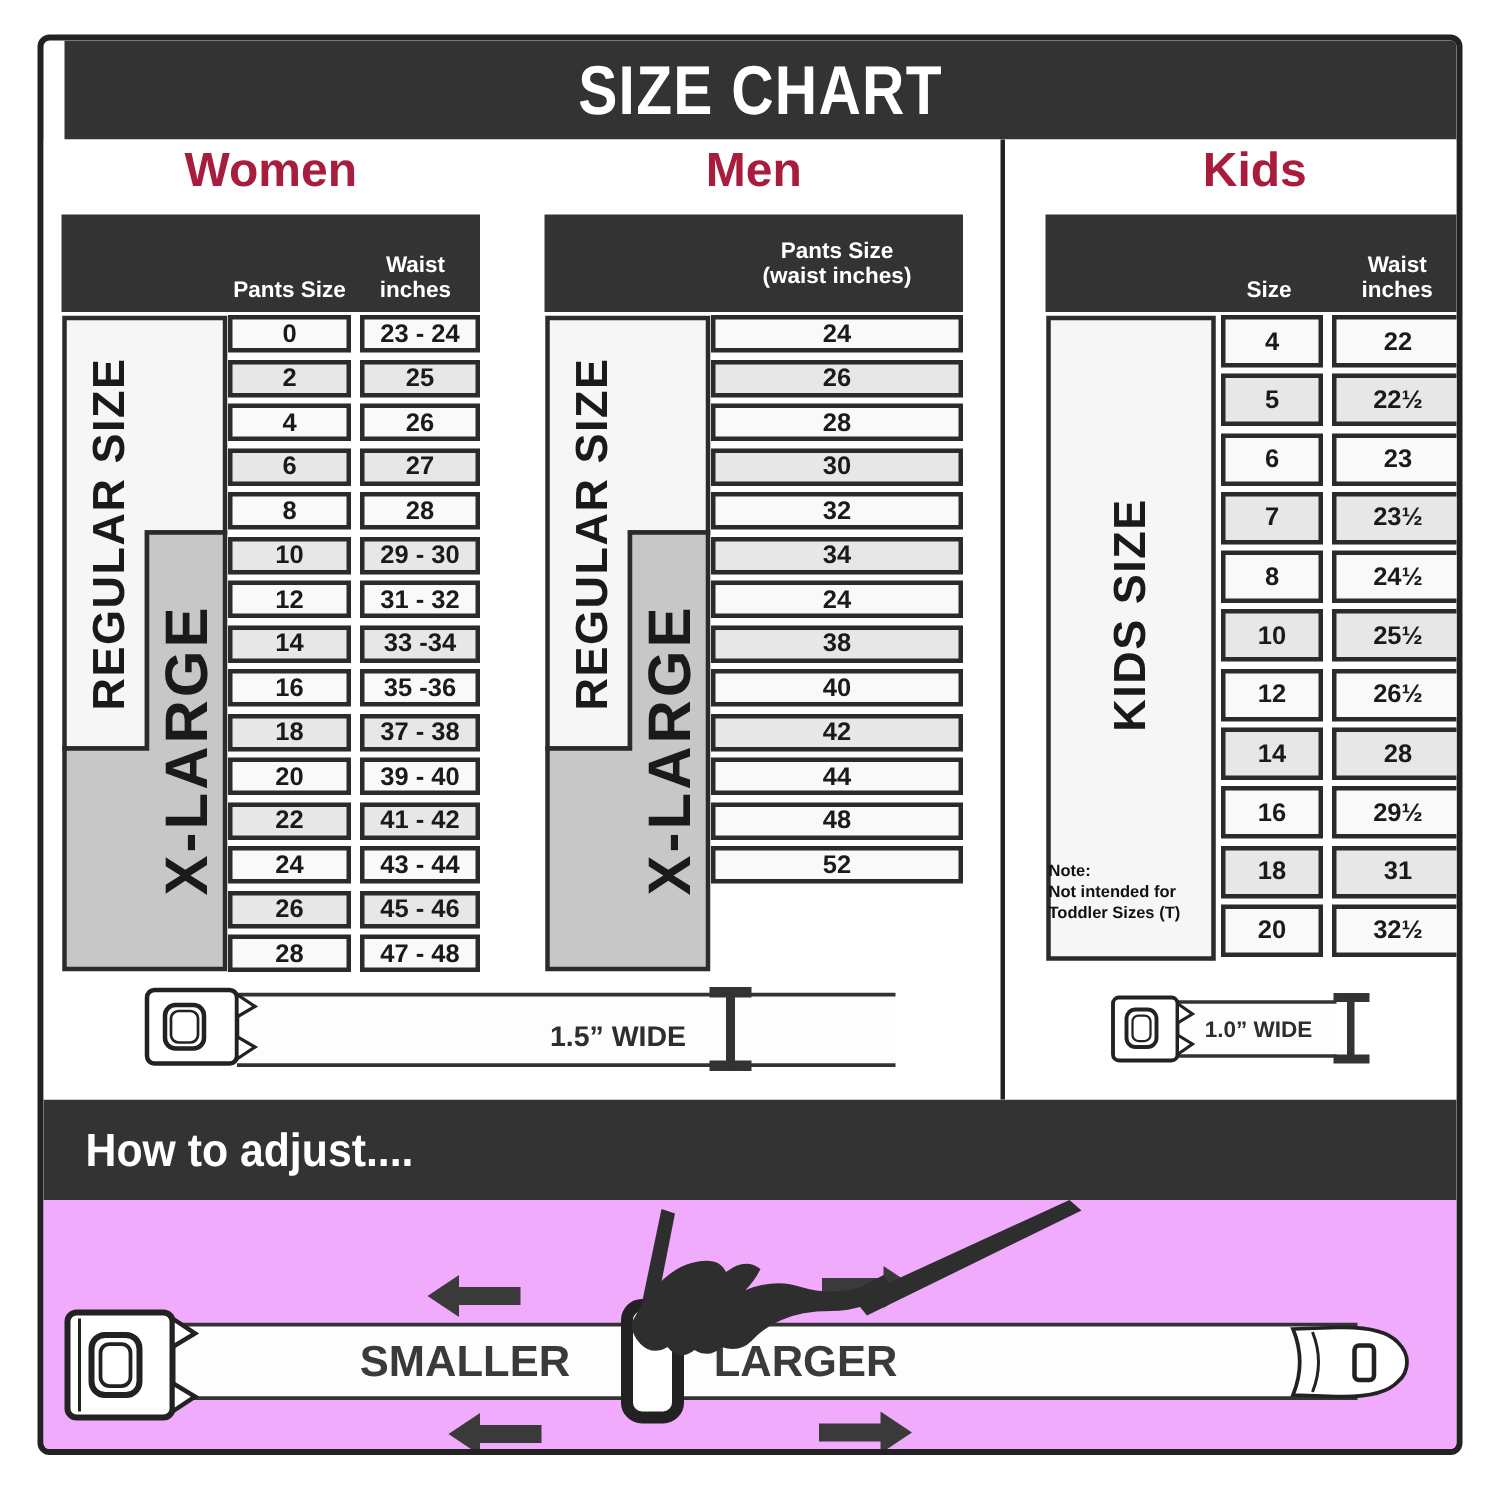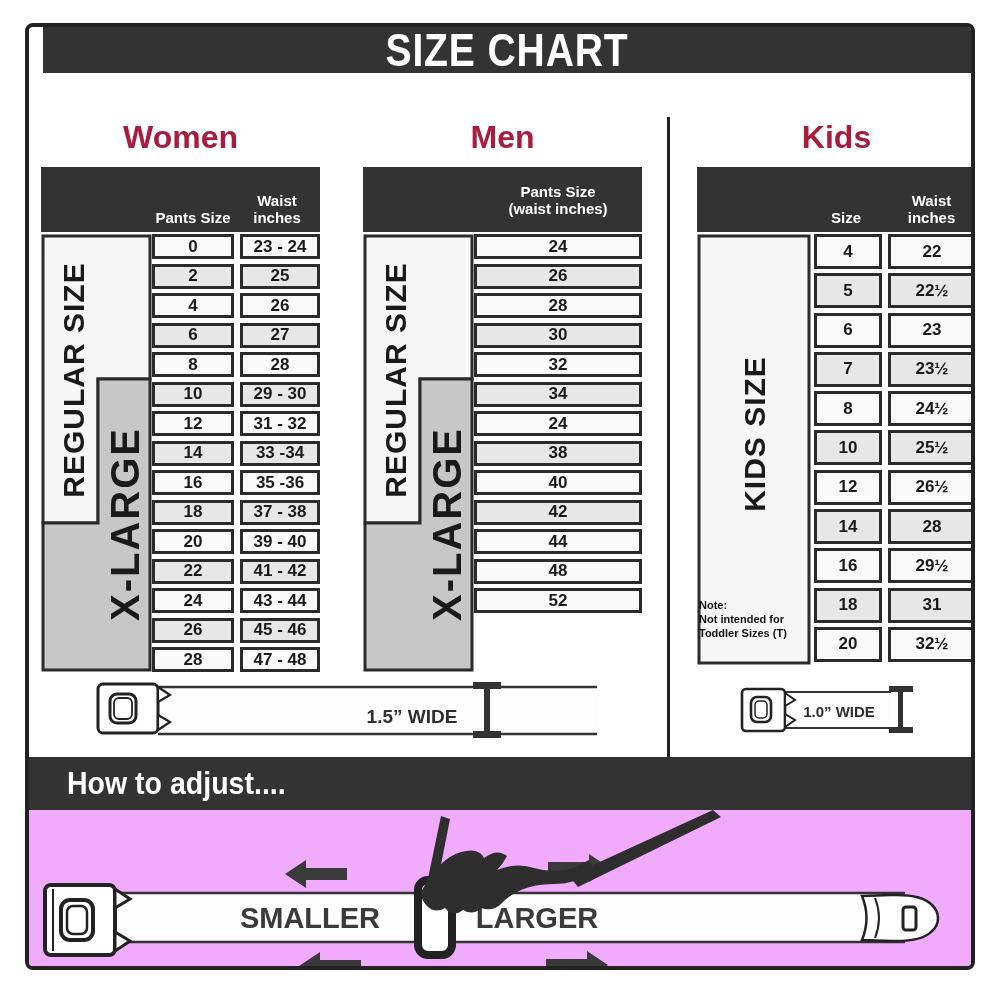--- a/index.html
+++ b/index.html
@@ -1,24 +1,24 @@
 <!DOCTYPE html>
 <html><head>
 <meta charset="utf-8">
 <style>
   html,body{margin:0;padding:0;background:#ffffff;width:1000px;height:1000px;
     font-family:"Liberation Sans","DejaVu Sans",sans-serif;}
   .frame{position:absolute;left:25px;top:23px;width:950px;height:947px;
     border:4px solid #222;border-radius:8px;overflow:hidden;box-sizing:border-box;background:#fff;}
   .band{background:#333333;color:#fff;display:flex;align-items:center;}
-  .band-top{height:46px;justify-content:center;margin-left:14px;}
+  .band-top{height:66px;justify-content:center;margin-left:14px;}
   .band-top .big{font-size:46px;font-weight:bold;letter-spacing:1px;transform:scaleX(.85);}
-  .band-mid{height:53px;padding-left:38px;}
+  .band-mid{height:67px;padding-left:28px;}
   .band-mid .big{font-size:31px;font-weight:bold;transform:scaleX(.92);transform-origin:left center;}
-  .main{position:relative;height:640px;background:#fff;margin-top:44px;}
+  .main{position:relative;height:640px;background:#fff;}
   .divider{position:absolute;left:638px;top:0;width:3px;height:100%;background:#222;}
   .sec-title{position:absolute;top:2px;width:279px;text-align:center;
     font-size:32px;font-weight:bold;color:#A81D3D;}
   .thead{position:absolute;top:50px;width:279px;height:65px;background:#333333;}
   .col-label{position:absolute;bottom:6px;color:#fff;font-size:15px;font-weight:bold;
     text-align:center;white-space:pre-line;line-height:1.15;}
   .men-head-label{position:absolute;left:111px;width:168px;top:50%;transform:translateY(-50%);
     bottom:auto;}
   .grid{position:absolute;display:grid;}
   .cell{box-sizing:border-box;border:3px solid #2b2b2b;background:#f9f9f9;

